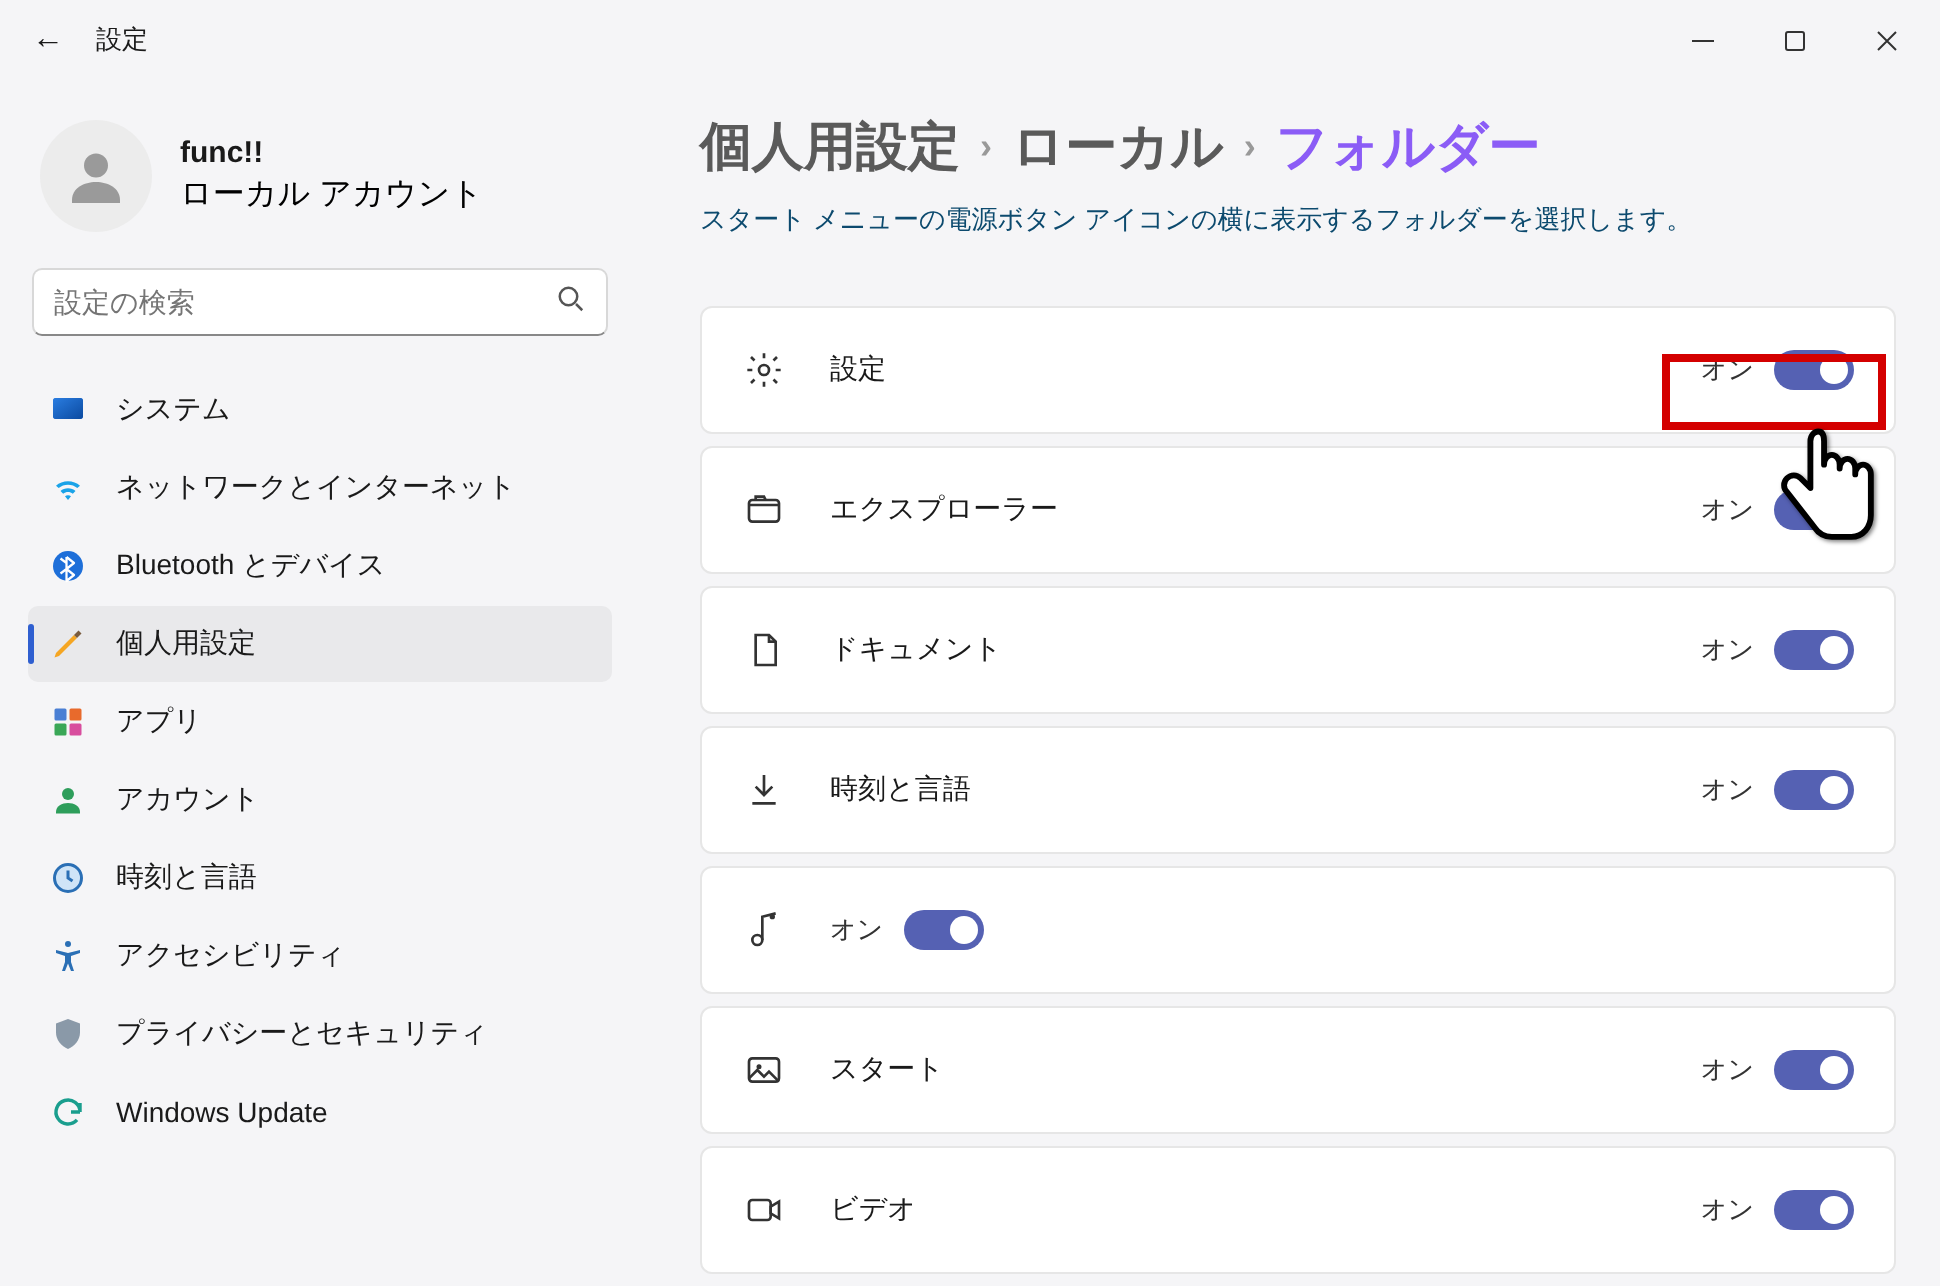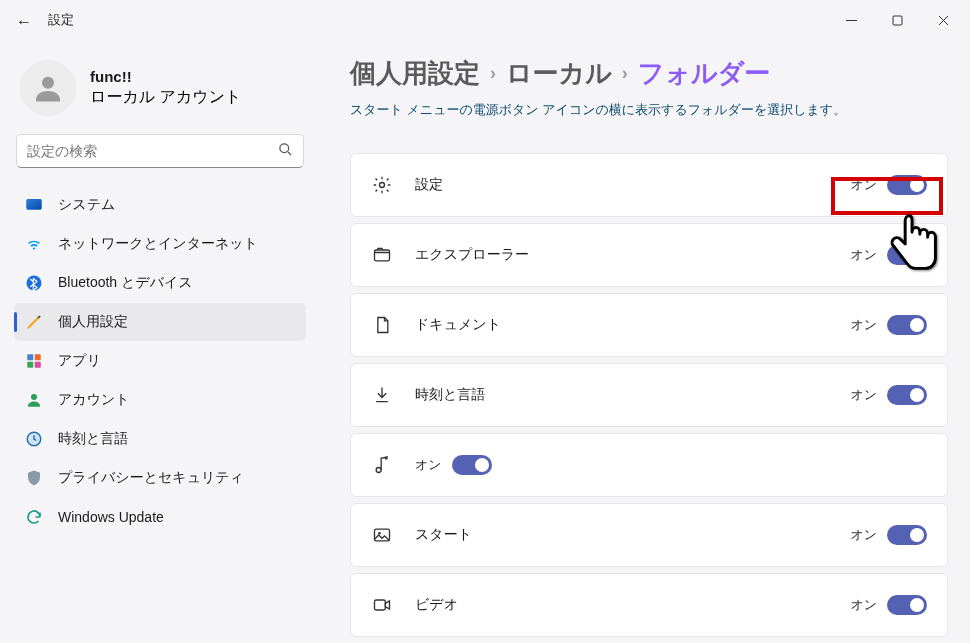--- a/index.html
+++ b/index.html
@@ -236,20 +236,29 @@
         <span class="navicon">
           <svg viewBox="0 0 24 24" fill="none" stroke="#2a6fb5" stroke-width="2">
               <circle cx="12" cy="12" r="9" fill="#cfe4f7" stroke="#2a6fb5"></circle>
               <path d="M12 7v5l3 2" stroke="#2a6fb5"></path>
             </svg>
         </span>
         <span>時刻と言語</span>
       </li>
       <li class="navitem">
         <span class="navicon">
+          <svg viewBox="0 0 24 24" fill="#2a6fb5">
+              <circle cx="12" cy="4" r="2"></circle>
+              <path d="M4 8l8 2 8-2v2l-6 2v4l2 6h-2l-2-5-2 5H8l2-6v-4L4 10z"></path>
+            </svg>
+        </span>
+        <span>アクセシビリティ</span>
+      </li>
+      <li class="navitem">
+        <span class="navicon">
           <svg viewBox="0 0 24 24" fill="#8a99a8">
               <path d="M12 2l8 3v6c0 5-3.5 9-8 11-4.5-2-8-6-8-11V5l8-3z"></path>
             </svg>
         </span>
         <span>プライバシーとセキュリティ</span>
       </li>
       <li class="navitem">
         <span class="navicon">
           <svg viewBox="0 0 24 24" fill="none" stroke="#1a9e8e" stroke-width="2.3">
               <path d="M20 12a8 8 0 10-2 5.3M20 12V6m0 6h-6"></path>

